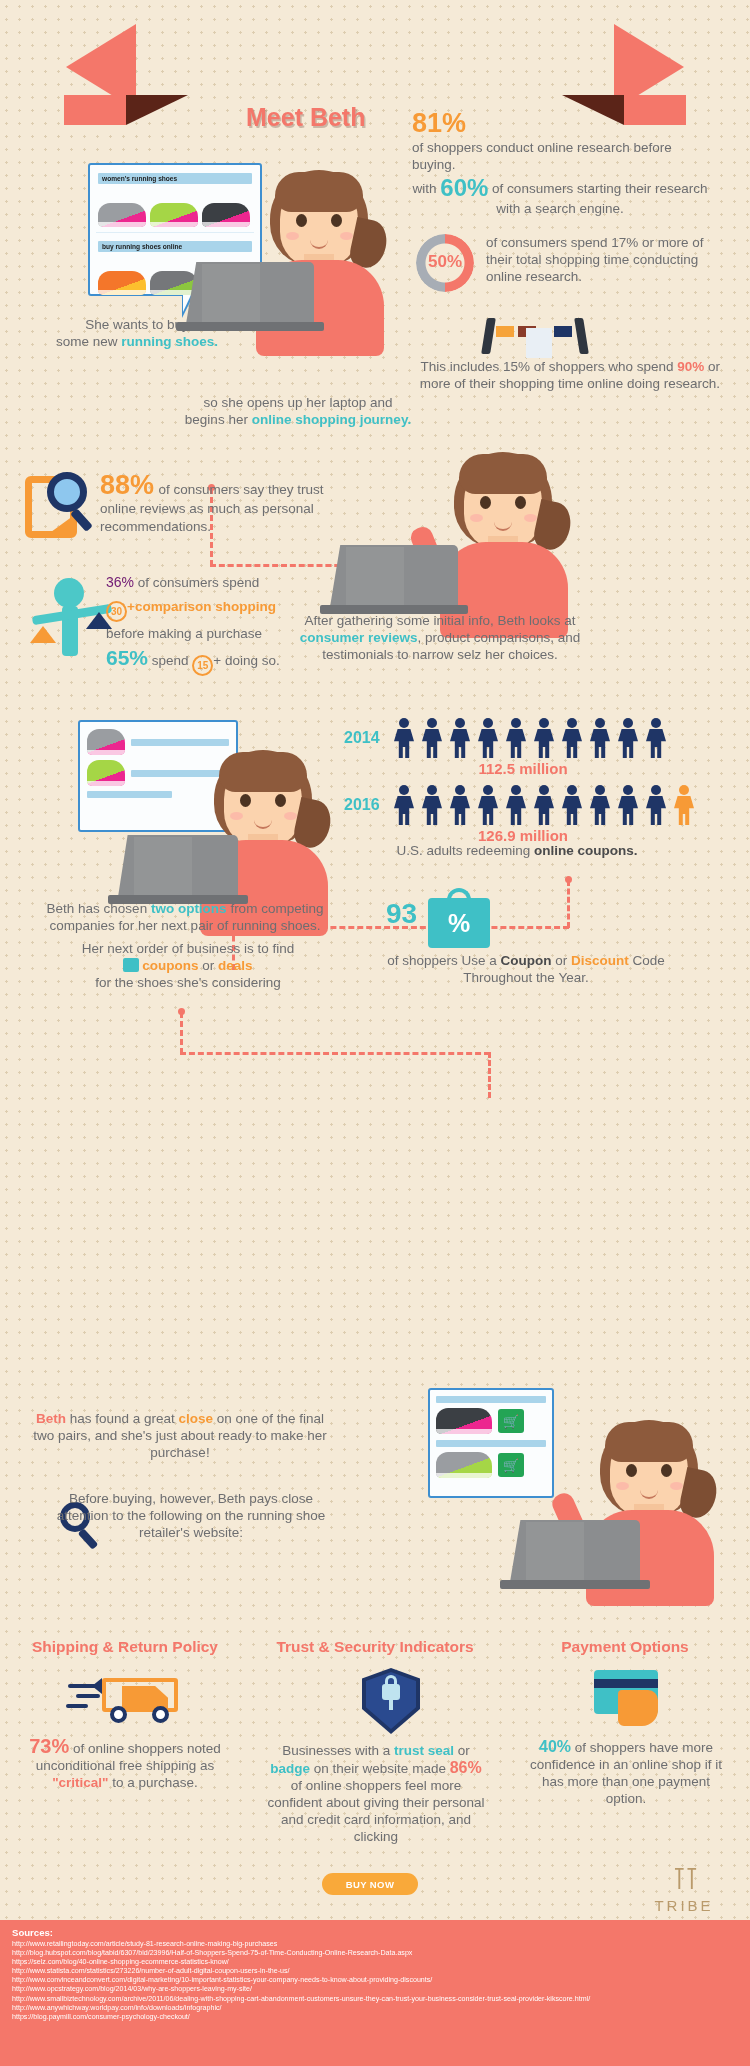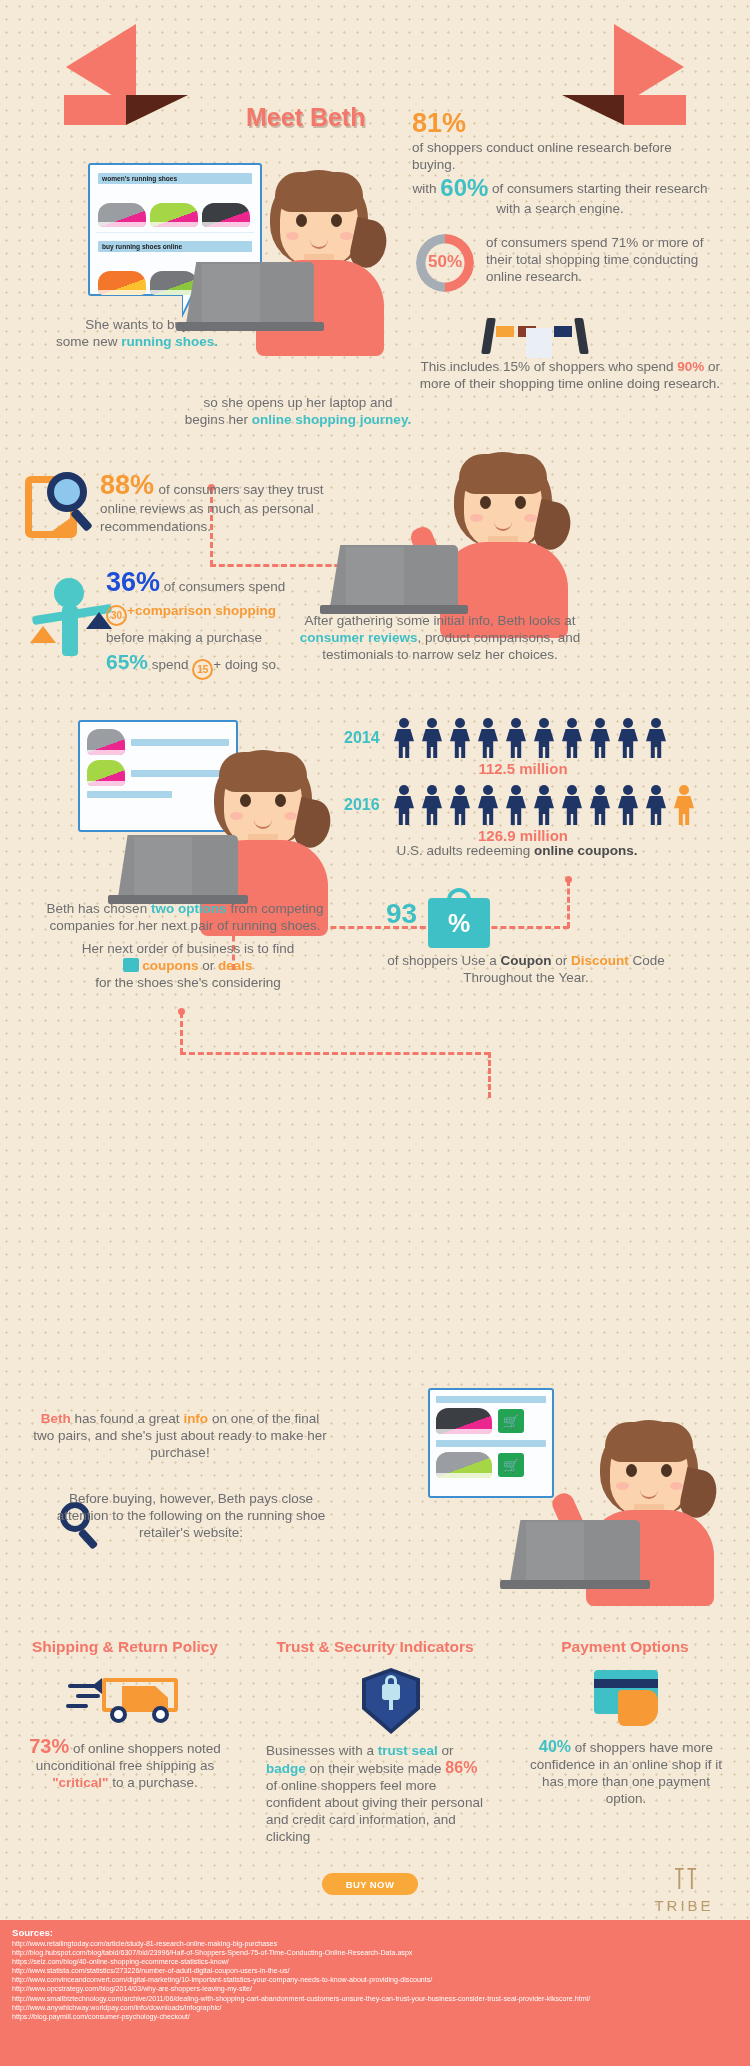--- a/index.html
+++ b/index.html
@@ -136,21 +136,21 @@
   .s88 .n { font-size: 27px; color:#f79a36; }
 
   .ico-scale { position:absolute; left:30px; top:578px; width:90px; height:82px; }
   .scale-head { position:absolute; left:24px; top:0; width:30px; height:30px; background:#4cc8c8; border-radius:50%; }
   .scale-body { position:absolute; left:32px; top:28px; width:16px; height:50px; background:#4cc8c8; border-radius:4px; }
   .scale-arm { position:absolute; left:2px; top:32px; width:80px; height:9px; background:#4cc8c8; border-radius:4px; transform: rotate(-9deg); }
   .pan { position:absolute; width:26px; height:17px; clip-path: polygon(50% 0,100% 100%,0 100%); }
   .pan.l { left:0px; top:48px; background:#f79a36; }
   .pan.r { left:56px; top:34px; background:#1f3566; }
   .s36 { position:absolute; left:106px; top:570px; width:250px; }
-  .s36 .n36 { font-size:27px; color:#1d4ed8; font-weight:bold; }
+  .s36 .n36 { font-size:14px; color:#701a75; font-weight:normal; }
   .s36 .n65 { font-size:21px; color:#3fc0c6; font-weight:bold; }
   .clk { display:inline-block; width:21px; height:21px; border:2.5px solid #f79a36; border-radius:50%;
          color:#f79a36; font-size:10px; font-weight:bold; text-align:center; line-height:17px; vertical-align:-4px; }
 
   .beth2 { position:absolute; left:432px; top:450px; width:150px; height:180px; }
   .laptop2 { position:absolute; left:320px; top:545px; width:148px; height:72px; }
   .arm-up { position:absolute; left:96px; top:70px; width:22px; height:58px; background:#f4776a; border-radius:10px; transform: rotate(18deg); }
   .cap2 { position:absolute; left:280px; top:612px; width:320px; text-align:center; }
 
   
@@ -312,21 +312,21 @@
 </div>
 
 <div class="s60 body-txt">
   <span>with </span><span class="big-num n">60%</span><span> of consumers starting their research with a search engine.</span>
 </div>
 
 <div class="donut-wrap">
   <div class="donut"></div>
   <div class="donut-label">50%</div>
 </div>
-<div class="s50-txt body-txt">of consumers spend 71% or more of their total shopping time conducting online research.</div>
+<div class="s50-txt body-txt">of consumers spend 17% or more of their total shopping time conducting online research.</div>
 
 <div class="stall">
   <div class="post l"></div>
   <div class="post r"></div>
   <div class="tile" style="left:16px;width:18px;background:#f6a33a;"></div>
   <div class="tile" style="left:38px;width:18px;background:#8a3c2a;"></div>
   <div class="sheet"></div>
   <div class="tile" style="left:74px;width:18px;background:#1f3566;"></div>
 </div>
 <div class="s15 body-txt">
@@ -547,21 +547,21 @@
 <div class="s93-txt body-txt">
   <span>of shoppers Use a </span><span class="dark-b">Coupon</span><span> or </span><span class="orange">Discount</span><span> Code Throughout the Year.</span>
 </div>
 
 <div class="dot" style="left:178px;top:1008px;"></div>
 <div class="dash-v" style="left:180px;top:1012px;height:42px;"></div>
 <div class="dash-h" style="left:180px;top:1052px;width:310px;"></div>
 <div class="dash-v" style="left:488px;top:1052px;height:46px;"></div>
 
 <div class="cap4a body-txt">
-  <span class="coral">Beth</span><span> has found a great </span><span class="orange">info</span><span> on one of the final two pairs, and she's just about ready to make her purchase!</span>
+  <span class="coral">Beth</span><span> has found a great </span><span class="orange">close</span><span> on one of the final two pairs, and she's just about ready to make her purchase!</span>
 </div>
 <div class="mag2">
   <div class="c"></div>
   <div class="h2"></div>
 </div>
 <div class="cap4b body-txt">Before buying, however, Beth pays close attention to the following on the running shoe retailer's website:</div>
 
 <div class="browser3">
   <div style="height:7px;background:#a9d4ea;border-radius:1px;margin-bottom:5px;"></div>
   <div class="row2">
@@ -614,21 +614,21 @@
 
 <div class="col c2">
   <h3>Trust &amp; Security Indicators</h3>
 </div>
 <div class="shield">
   <div class="shield-in"></div>
   <div class="lock-sh"></div>
   <div class="lock"></div>
   <div class="lock-tail"></div>
 </div>
-<p class="body-txt" style="position:absolute;left:258px;top:1742px;width:236px;text-align:left;padding:0 8px;">
+<p class="body-txt" style="position:absolute;left:258px;top:1742px;width:236px;text-align:center;padding:0 8px;">
   <span>Businesses with a </span><span class="teal">trust seal</span><span> or </span><span class="teal">badge</span><span> on their website made </span><span class="coral" style="font-size:16px;">86%</span><span> of online shoppers feel more confident about giving their personal and credit card information, and clicking</span>
 </p>
 <div class="buynow">BUY NOW</div>
 
 <div class="col c3">
   <h3>Payment Options</h3>
 </div>
 <div class="card">
   <div class="card-b"></div>
   <div class="card-stripe"></div>

